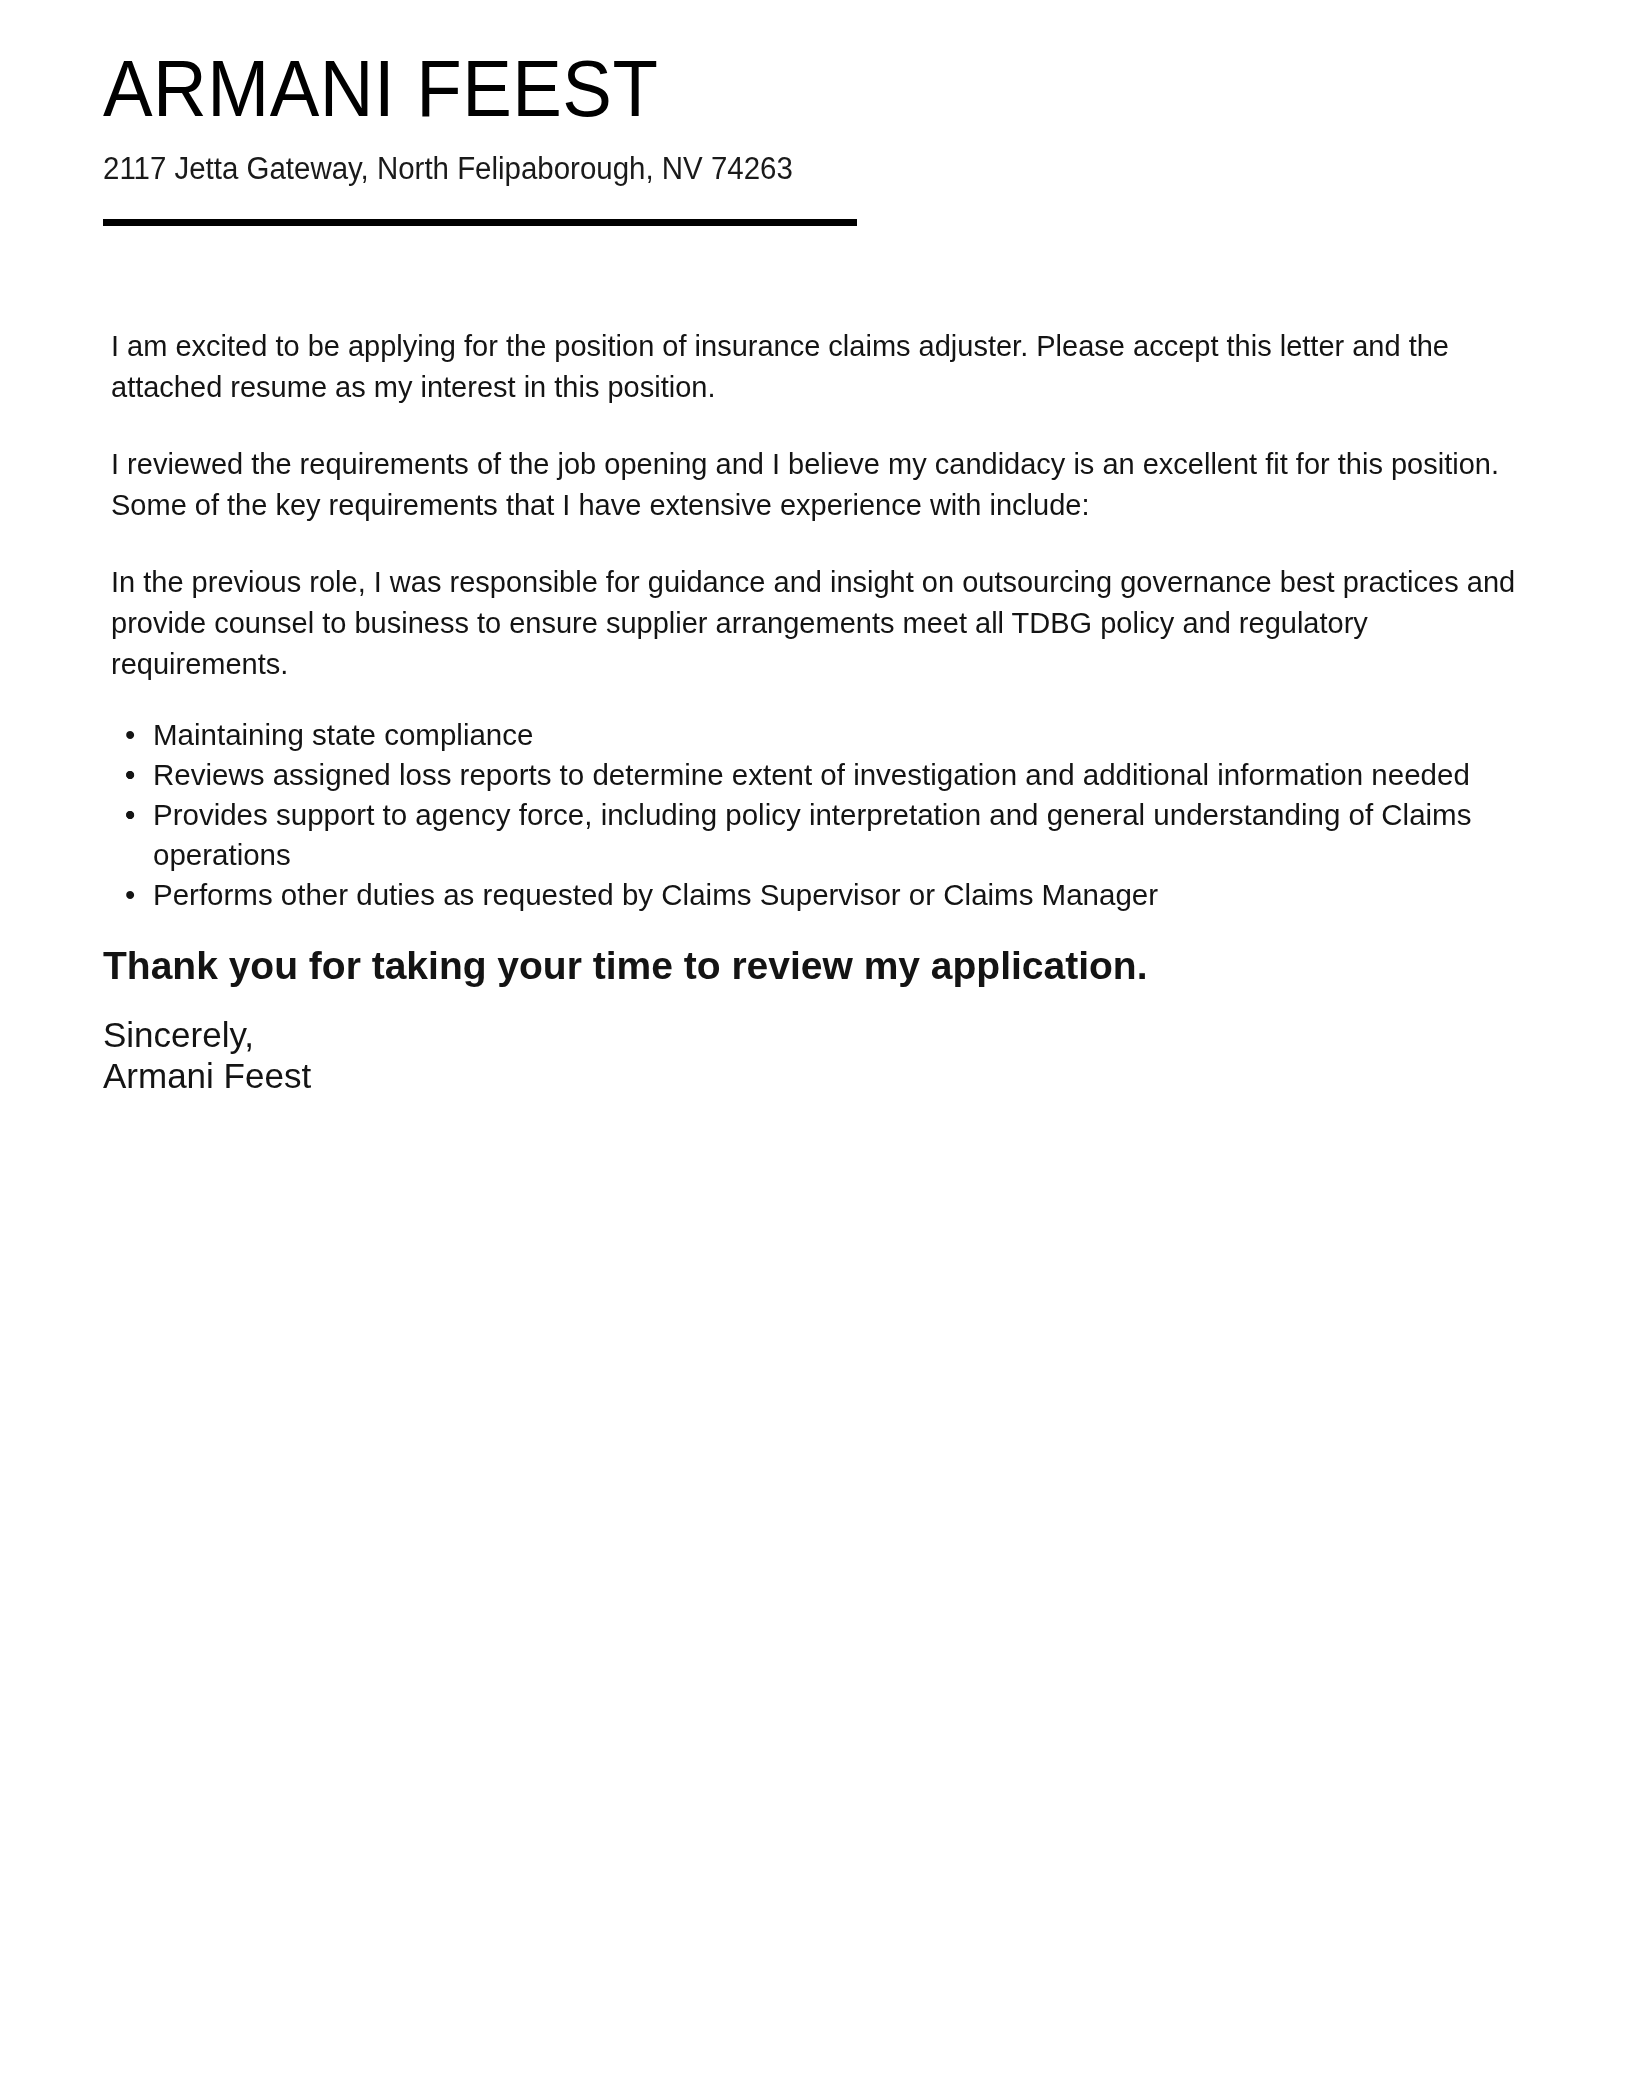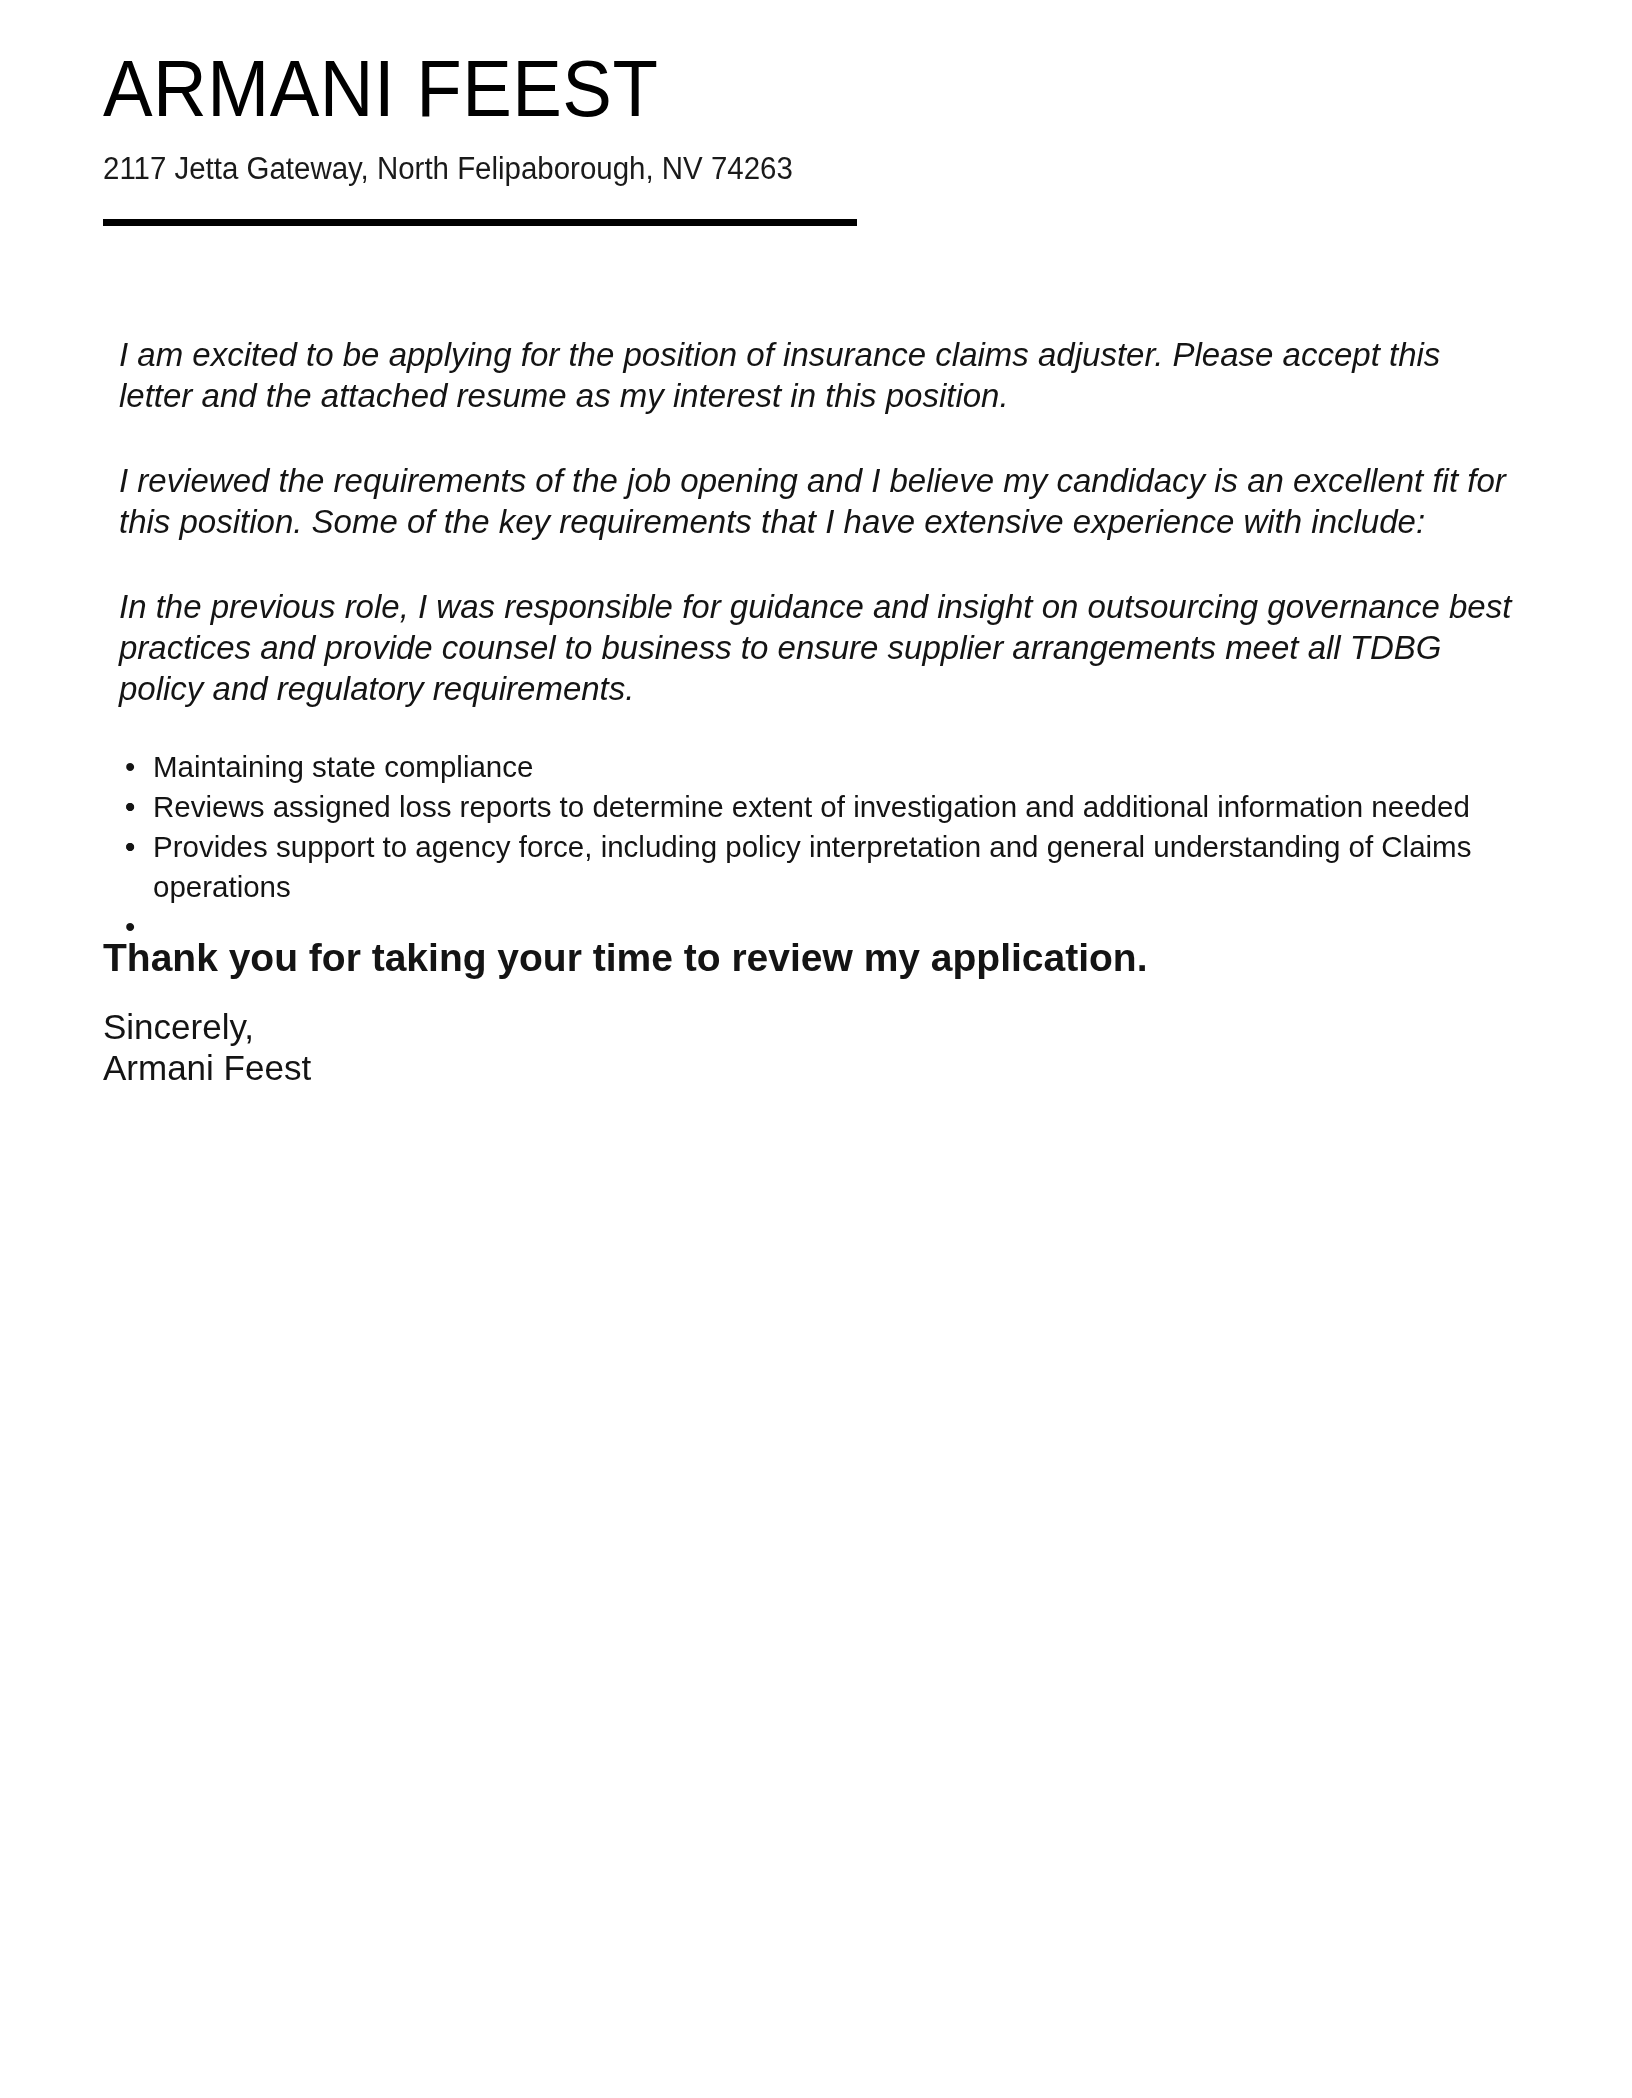--- a/index.html
+++ b/index.html
@@ -76,27 +76,26 @@
   }
 
   .salutation {
     font-weight: 700;
     margin: 0 0 0 0;
     font-size: 29.5px;
     line-height: 41px;
   }
 
   .para {
-    margin: 16px;
+    margin: 8px;
     padding-top: 28px;
-    font-size: 33px;
+    font-size: 29px;
     line-height: 41px;
     font-weight: 400;
     text-align: left;
-    font-style: italic;
   }
 
   .bullet-list {
     list-style: none;
     margin: 0;
     padding: 22px 0 0 0;
   }
 
   .bullet-list li {
     position: relative;
@@ -170,20 +169,21 @@
         </li>
         <li>
           <span class="bullet-dot">•</span>
         </li>
         <li>
           <span class="bullet-dot">•</span>
           <span>Provides support to agency force, including policy interpretation and general understanding of Claims operations</span>
         </li>
         <li>
           <span class="bullet-dot">•</span>
+          <span>Performs other duties as requested by Claims Supervisor or Claims Manager</span>
         </li>
       </ul>
 
       <p class="closing-thanks">Thank you for taking your time to review my application.</p>
 
       <div class="signoff-block">
         <span class="signoff-line">Sincerely,</span>
         <span class="signoff-line">Armani Feest</span>
       </div>
 

